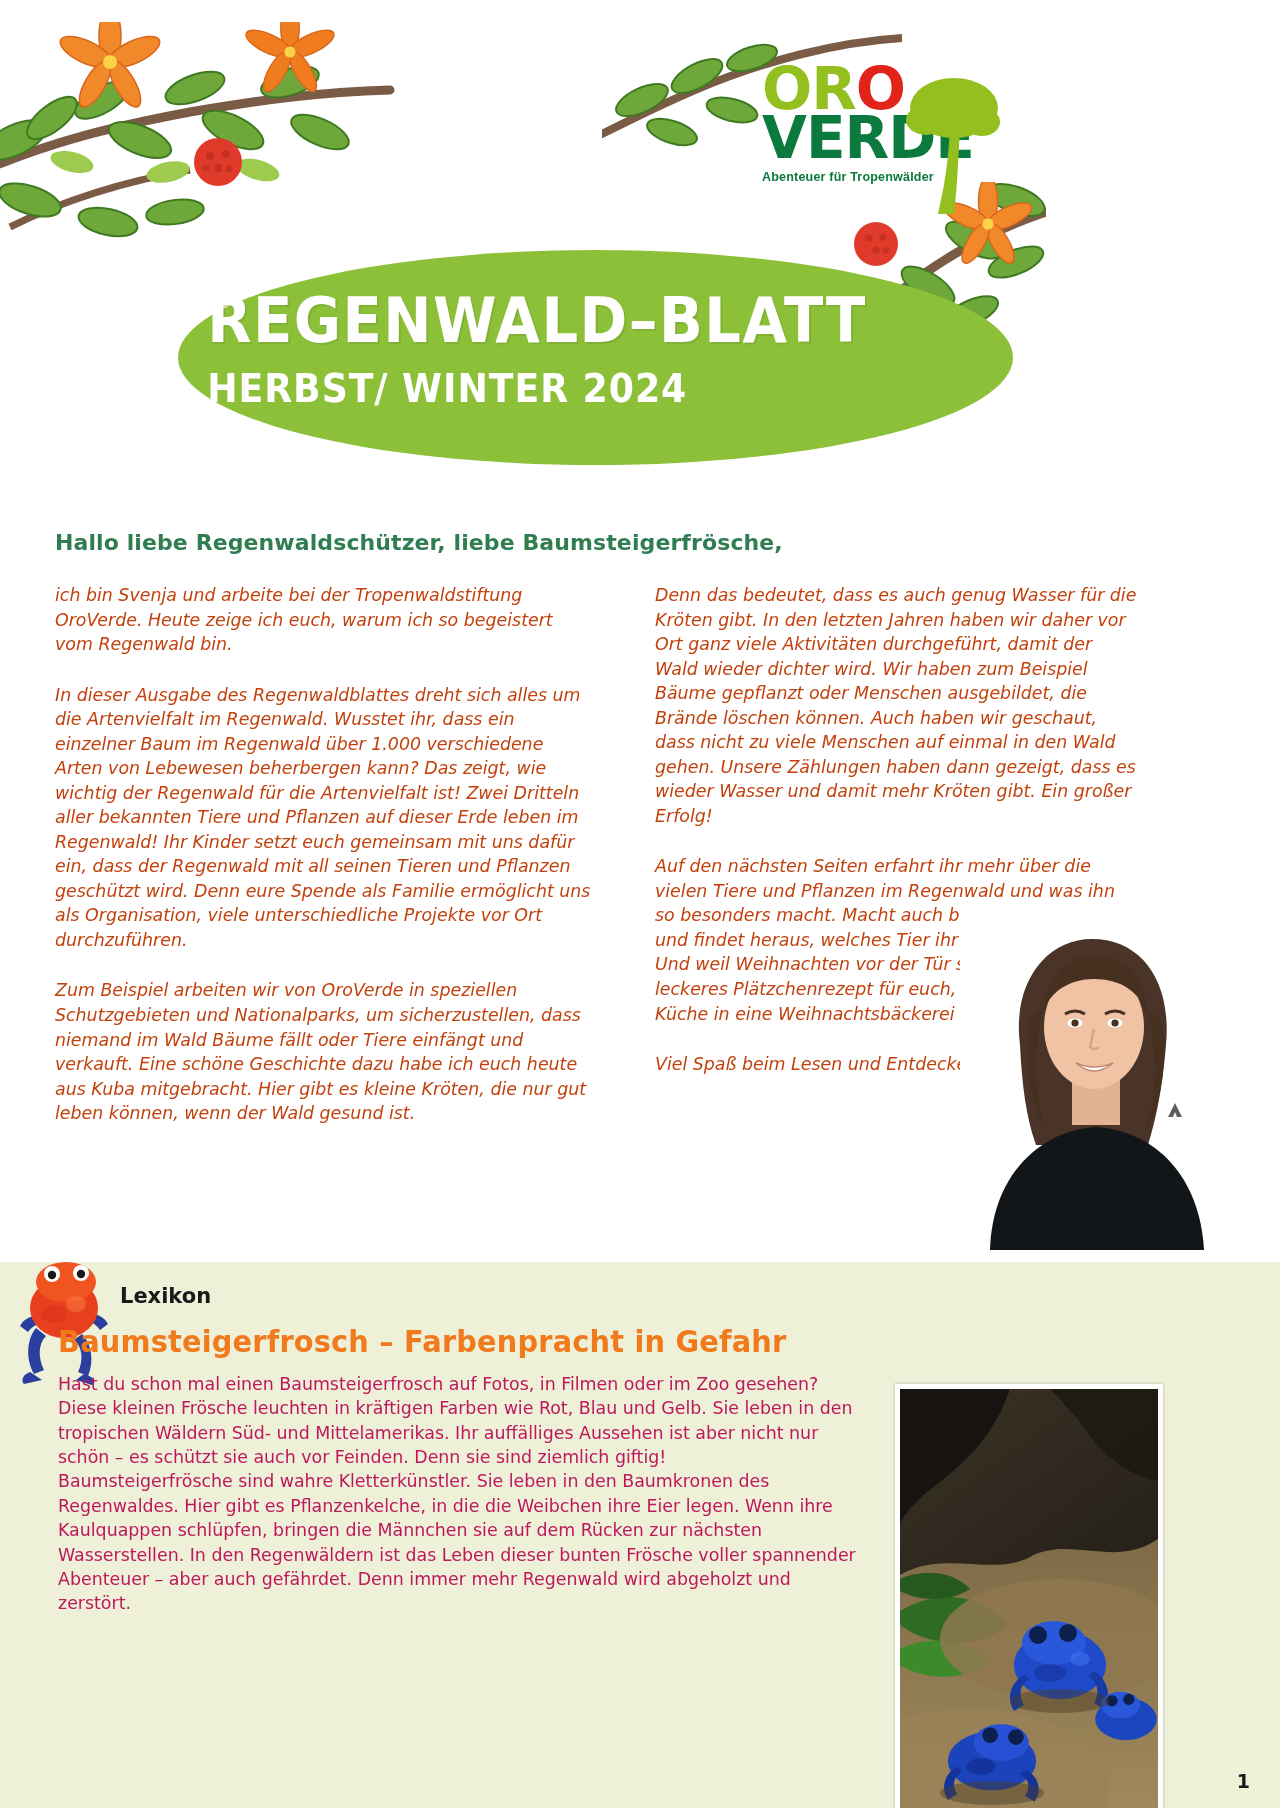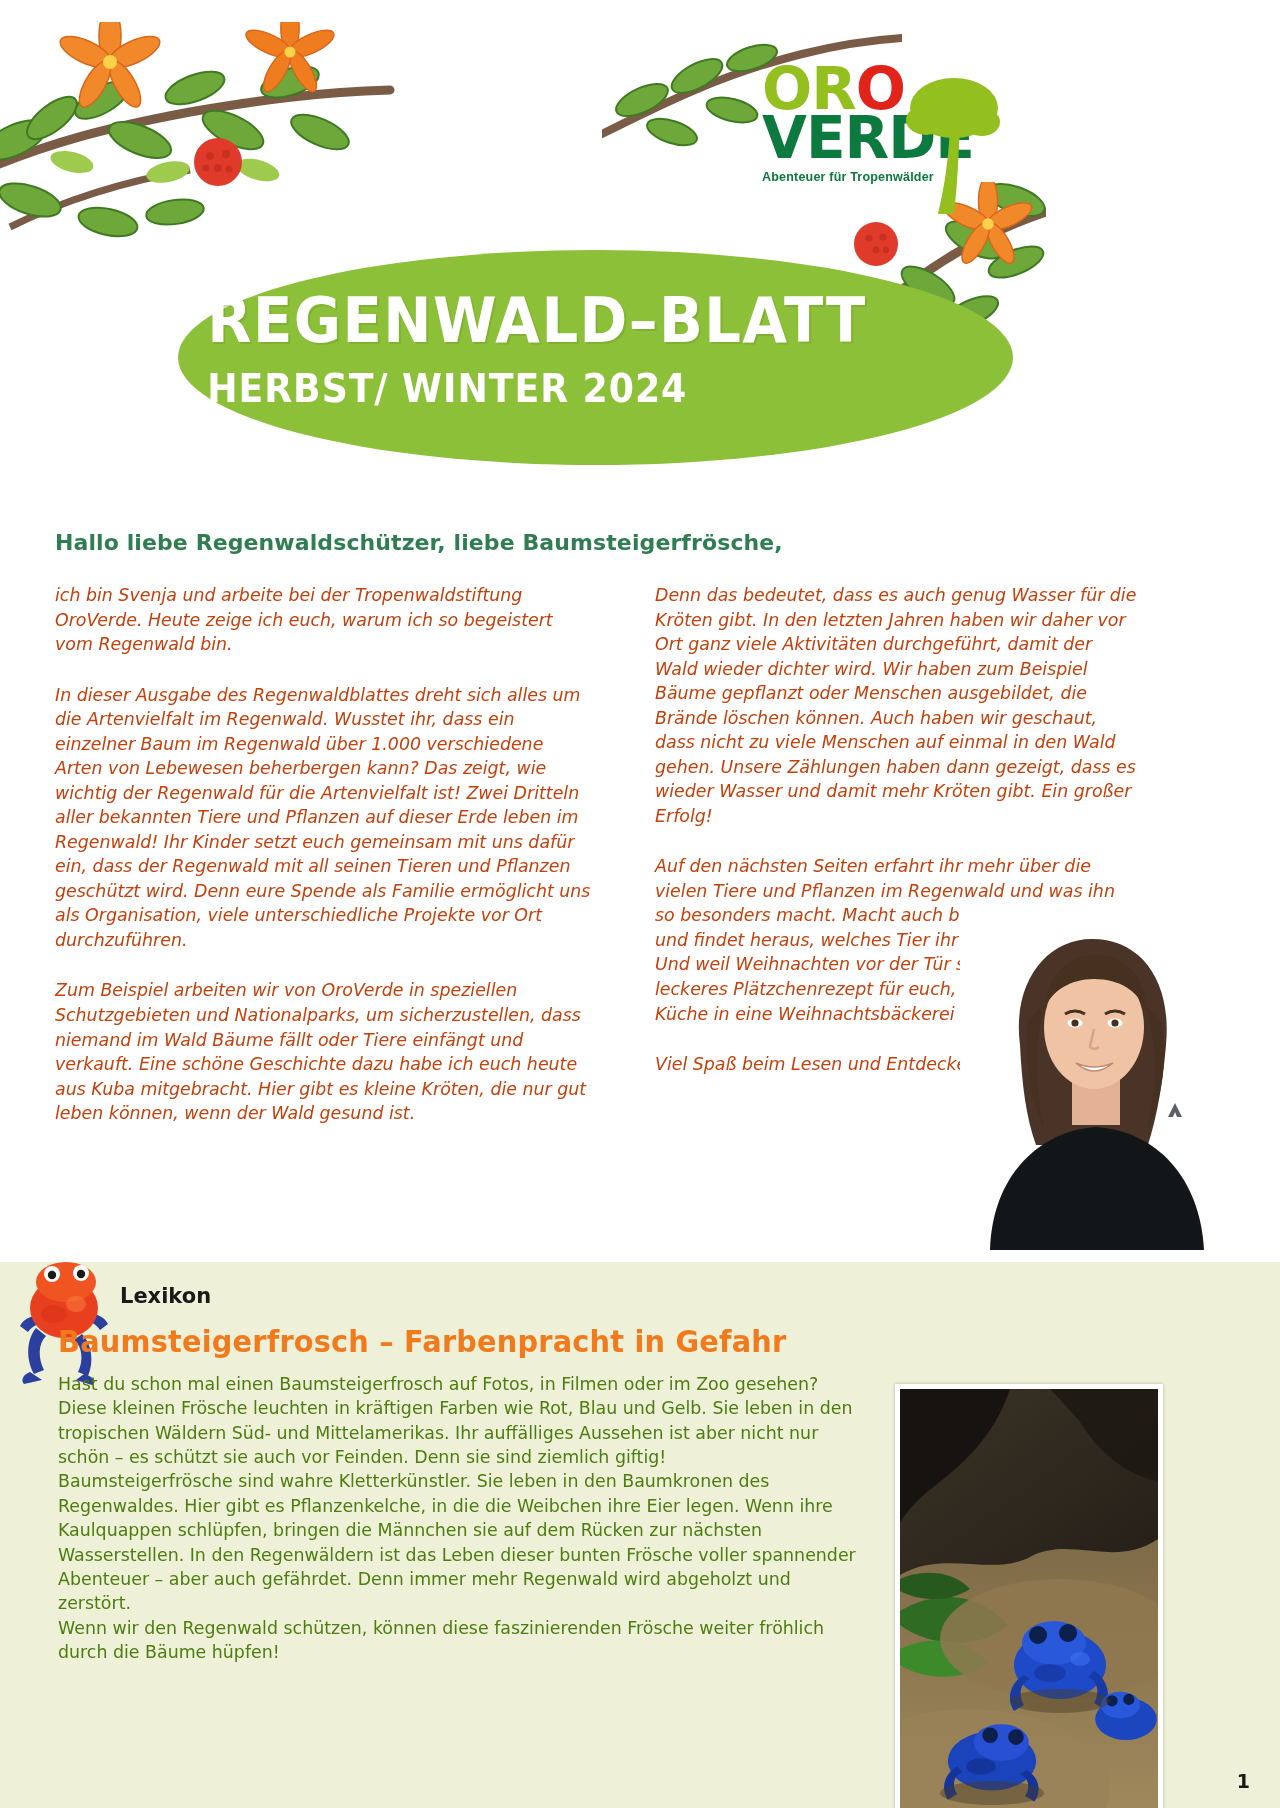--- a/index.html
+++ b/index.html
@@ -93,21 +93,21 @@
   }
   .lex-title{
     position:absolute;left:58px;top:62px;
     font-family:"DejaVu Sans", sans-serif;font-weight:bold;
     font-size:30px;color:#f07a1c;letter-spacing:.2px;
     transform:scaleX(.96);transform-origin:left;
   }
   .lex-body{
     position:absolute;left:58px;top:110px;width:800px;
     font-family:"DejaVu Sans", sans-serif;
-    font-size:17.4px;line-height:1.40;color:#4d7c0f;
+    font-size:17.4px;line-height:1.40;color:#be185d;
   }
   .lex-body p{margin:0;}
 
   .lex-photo{
     position:absolute;left:895px;top:122px;width:258px;height:452px;
     background:#3a3228;border:5px solid #ffffff;
     box-shadow:0 0 3px rgba(0,0,0,.25);
     overflow:hidden;
   }
   .pagenum{
@@ -352,21 +352,20 @@
         <ellipse cx="58" cy="48" rx="10" ry="8" fill="#fb7a3e" opacity=".55"></ellipse>
       </g>
     </svg>
 
     <div class="lex-label">Lexikon</div>
     <div class="lex-title">Baumsteigerfrosch – Farbenpracht in Gefahr</div>
 
     <div class="lex-body">
       <p>Hast du schon mal einen Baumsteigerfrosch auf Fotos, in Filmen oder im Zoo gesehen? Diese kleinen Frösche leuchten in kräftigen Farben wie Rot, Blau und Gelb. Sie leben in den tropischen Wäldern Süd- und Mittelamerikas. Ihr auffälliges Aussehen ist aber nicht nur schön – es schützt sie auch vor Feinden. Denn sie sind ziemlich giftig!</p>
       <p>Baumsteigerfrösche  sind wahre Kletterkünstler. Sie leben in den Baumkronen des Regenwaldes. Hier gibt es Pflanzenkelche, in die die Weibchen ihre Eier legen. Wenn ihre Kaulquappen schlüpfen, bringen die Männchen sie auf dem Rücken zur nächsten Wasserstellen. In den Regenwäldern ist das Leben dieser bunten Frösche voller spannender Abenteuer – aber auch gefährdet. Denn immer mehr Regenwald wird abgeholzt und zerstört.</p>
-      <p>Wenn wir den Regenwald schützen, können diese faszinierenden Frösche weiter fröhlich durch die Bäume hüpfen!</p>
     </div>
 
     <div class="lex-photo">
       <svg viewBox="0 0 258 452" width="258" height="452">
         <defs>
           <linearGradient id="ground" x1="0" y1="0" x2="0" y2="1">
             <stop offset="0" stop-color="#6b5a3c"></stop>
             <stop offset="1" stop-color="#a48c5e"></stop>
           </linearGradient>
           <linearGradient id="rock" x1="0" y1="0" x2="1" y2="1">

